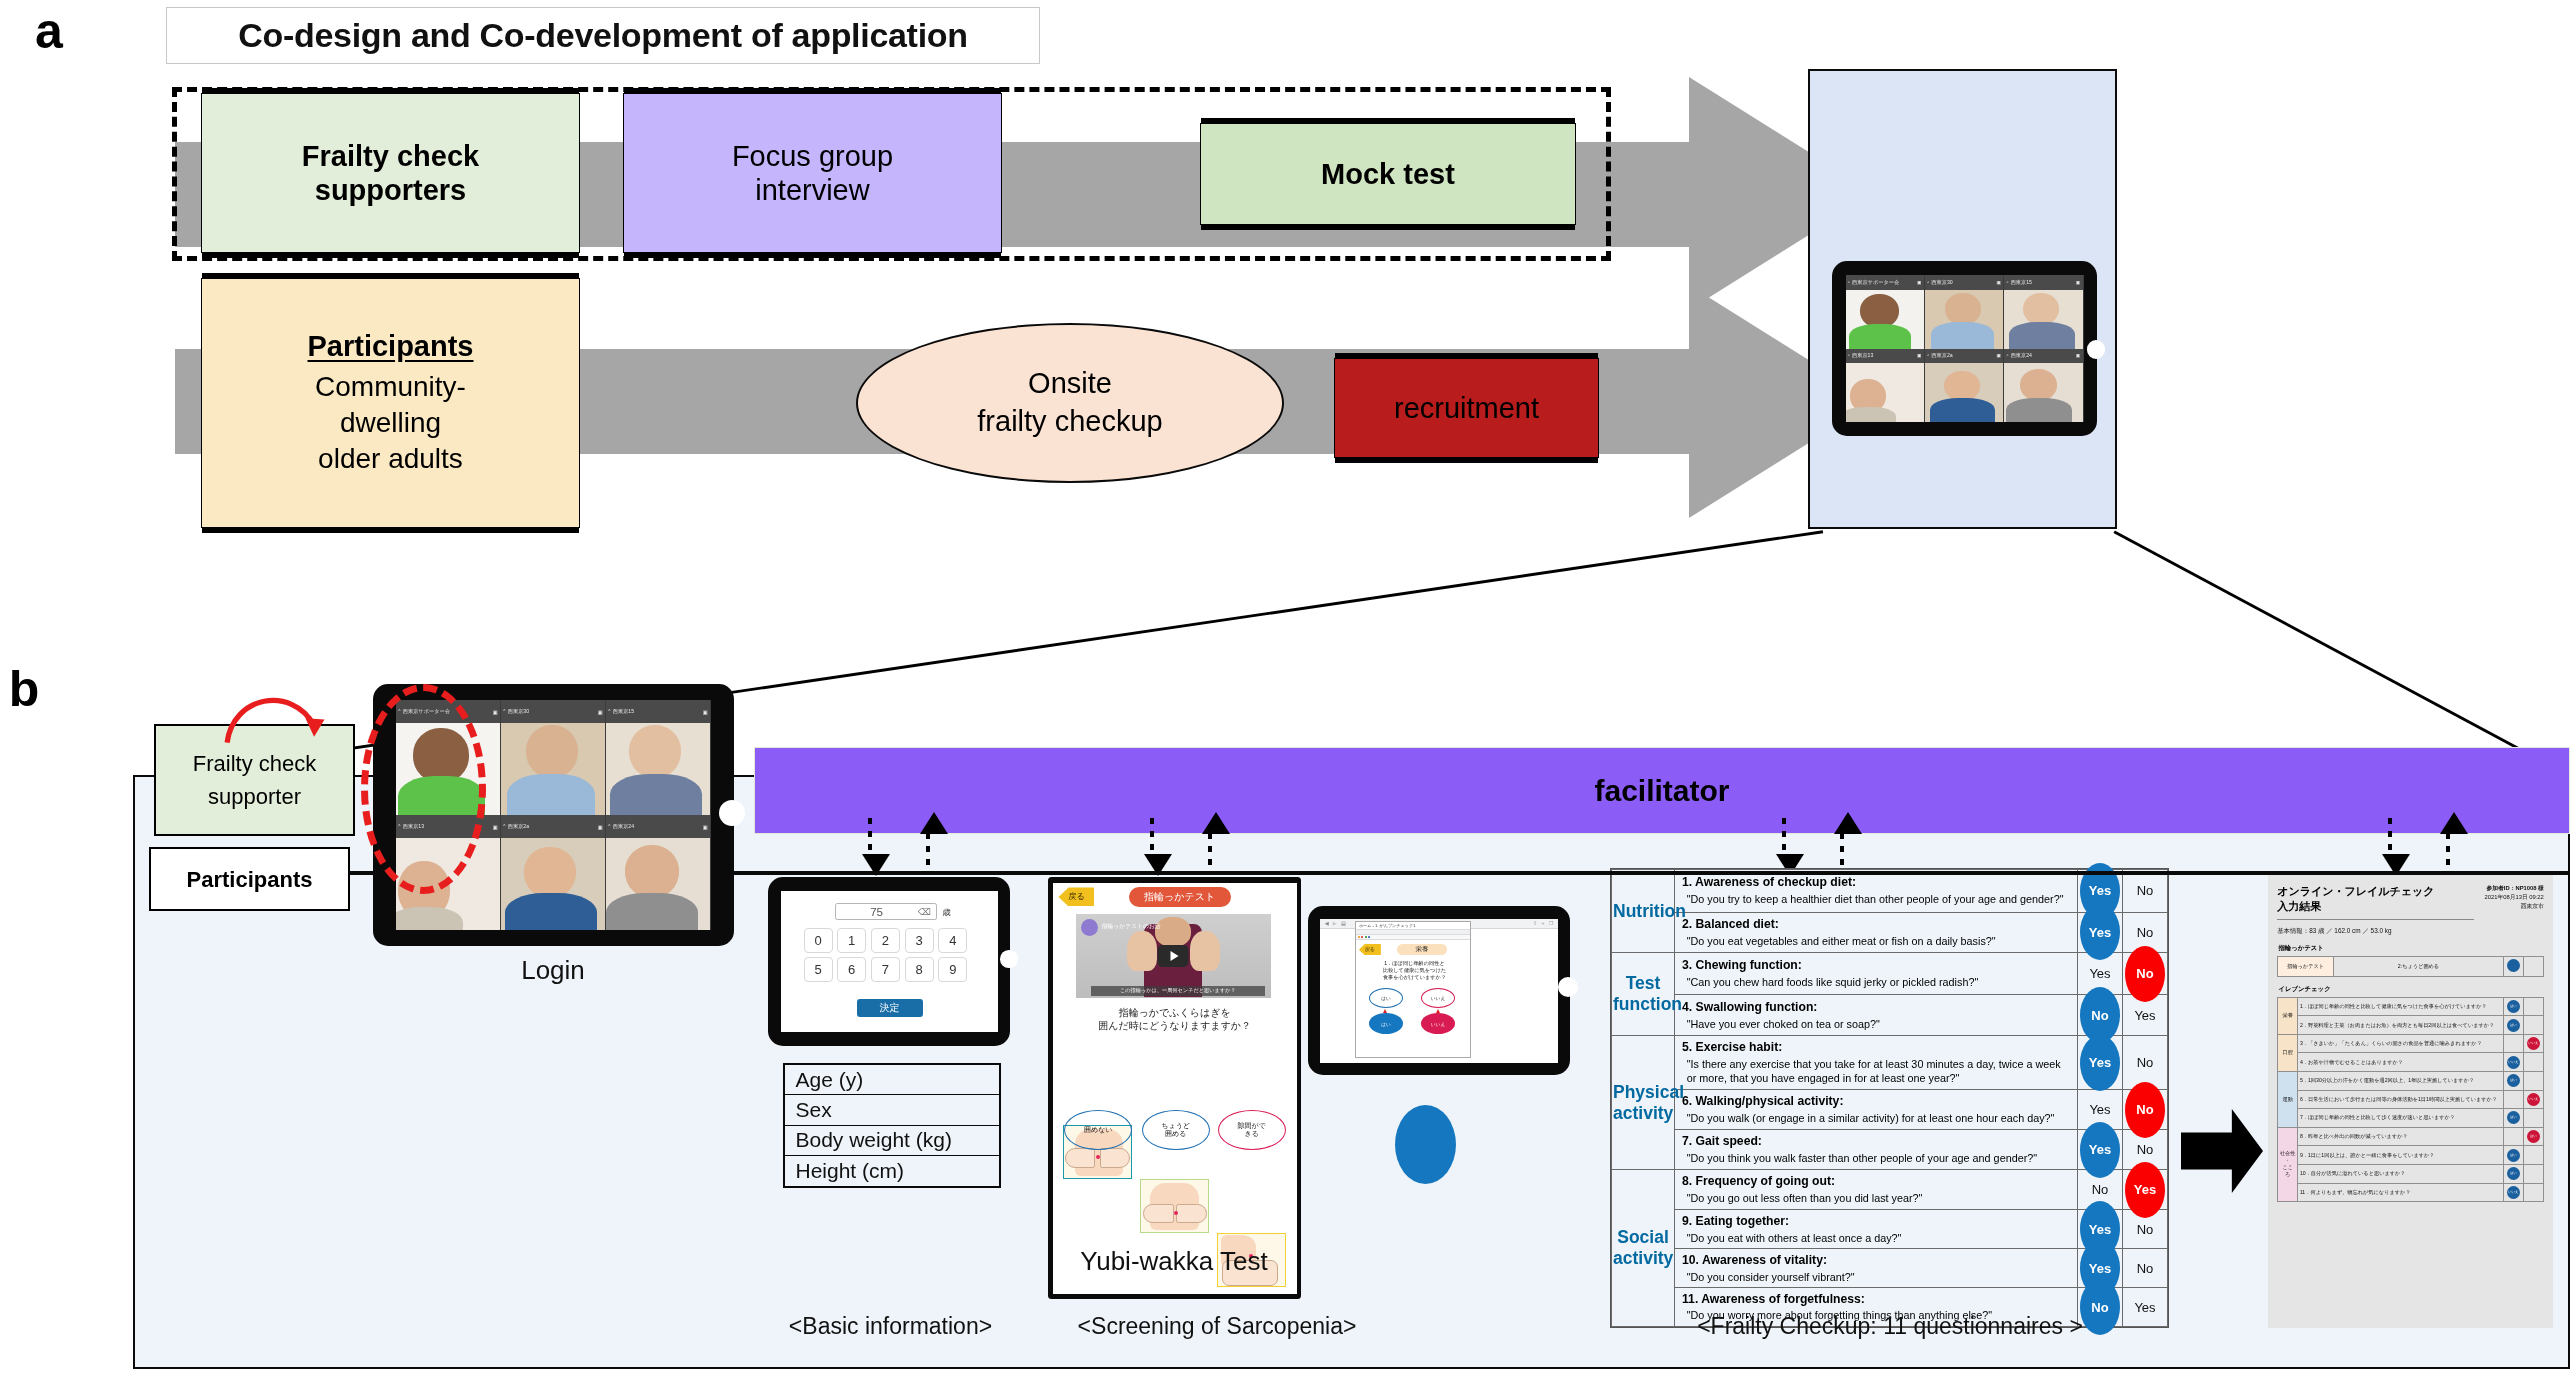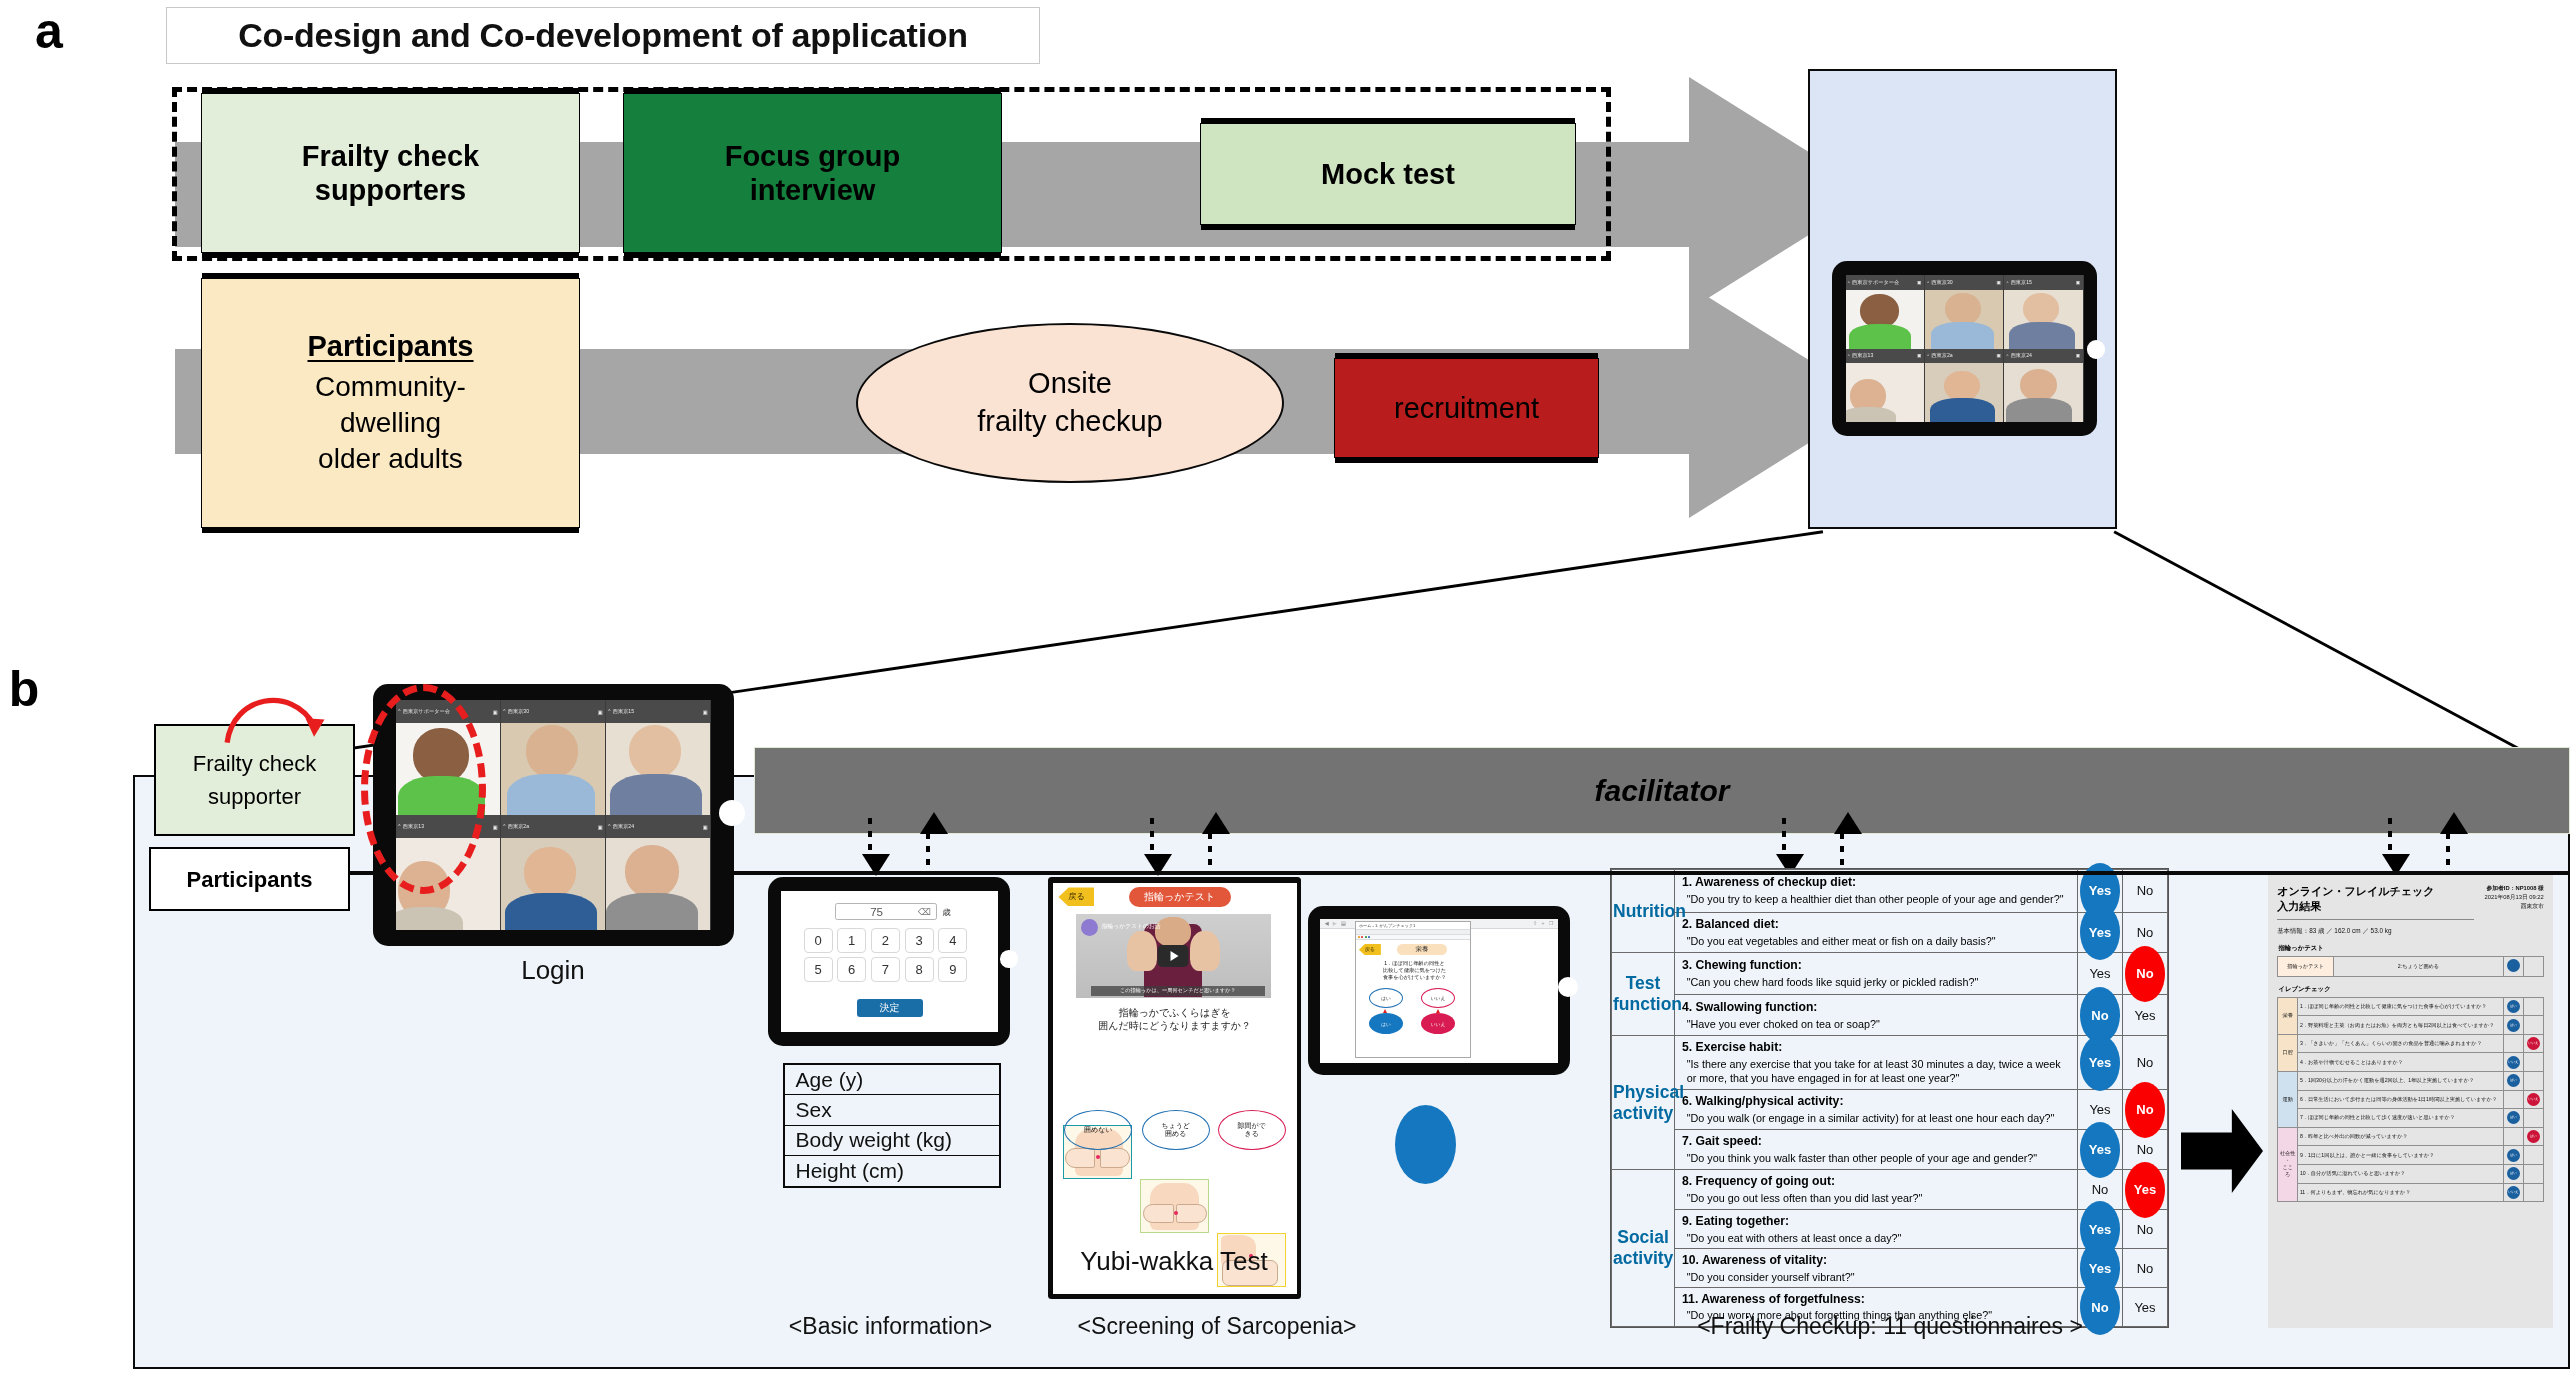--- a/index.html
+++ b/index.html
@@ -75,22 +75,22 @@
   .zcell .bar .nm { flex:1; white-space:nowrap; overflow:hidden; font-size:5.2px; }
   .zcell .pic { position:absolute; left:0; right:0; top:0; bottom:0; }
 
   
   #panel-b-frame {
     left:133px; top:775px; width:2437px; height:594px;
     border:2.9px solid #0a0a0a; background:#eef4f9;
   }
   #facilitator-bar {
     left:754px; top:747px; width:1816px; height:87px;
-    background:#737373; border:1.2px solid #dfe9d6;
-    display:flex; align-items:center; justify-content:center;font-style:italic;
+    background:#8b5cf6; border:1.2px solid #dfe9d6;
+    display:flex; align-items:center; justify-content:center;
   }
   #facilitator-bar span { font-size:30px; font-weight:bold; color:#000; }
 
   .tag-box {
     border:2.9px solid #000; display:flex; align-items:center; justify-content:center;
     text-align:center; line-height:1.5;
   }
 
   .stage-label { font-size:26px; color:#111; text-align:center; }
   .caption-label { font-size:23px; color:#111; text-align:center; font-weight:normal; }
@@ -214,21 +214,21 @@
 <div class="abs" style="left:175px; top:142px; width:1555px; height:105px; background:#a6a6a6;"></div>
 <div class="abs" style="left:1689px; top:77px; width:186px; height:233px; background:#a6a6a6;
             clip-path:polygon(0 0,0 100%,100% 50%);"></div>
 
 <div class="abs" id="dashed-frame"></div>
 
 <div class="abs proc-box bold bottom-shadow top-shadow" style="left:201px; top:93px; width:379px; height:160px; background:#e2eed9;">
   <span style="font-size:29px; white-space:pre-line;">Frailty check
 supporters</span>
 </div>
-<div class="abs proc-box bottom-shadow top-shadow" style="left:623px; top:93px; width:379px; height:160px; background:#15803d;font-weight:bold;">
+<div class="abs proc-box bottom-shadow top-shadow" style="left:623px; top:93px; width:379px; height:160px; background:#c4b5fd;">
   <span style="font-size:29px; white-space:pre-line;">Focus group
 interview</span>
 </div>
 <div class="abs proc-box bold bottom-shadow top-shadow" style="left:1200px; top:123px; width:376px; height:102px; background:#cfe4c0;">
   <span style="font-size:29px; white-space:pre-line;">Mock test</span>
 </div>
 
 <div class="abs" style="left:175px; top:349px; width:1555px; height:105px; background:#a6a6a6;"></div>
 <div class="abs" style="left:1689px; top:285px; width:186px; height:233px; background:#a6a6a6;
             clip-path:polygon(0 0,0 100%,100% 50%);"></div>

